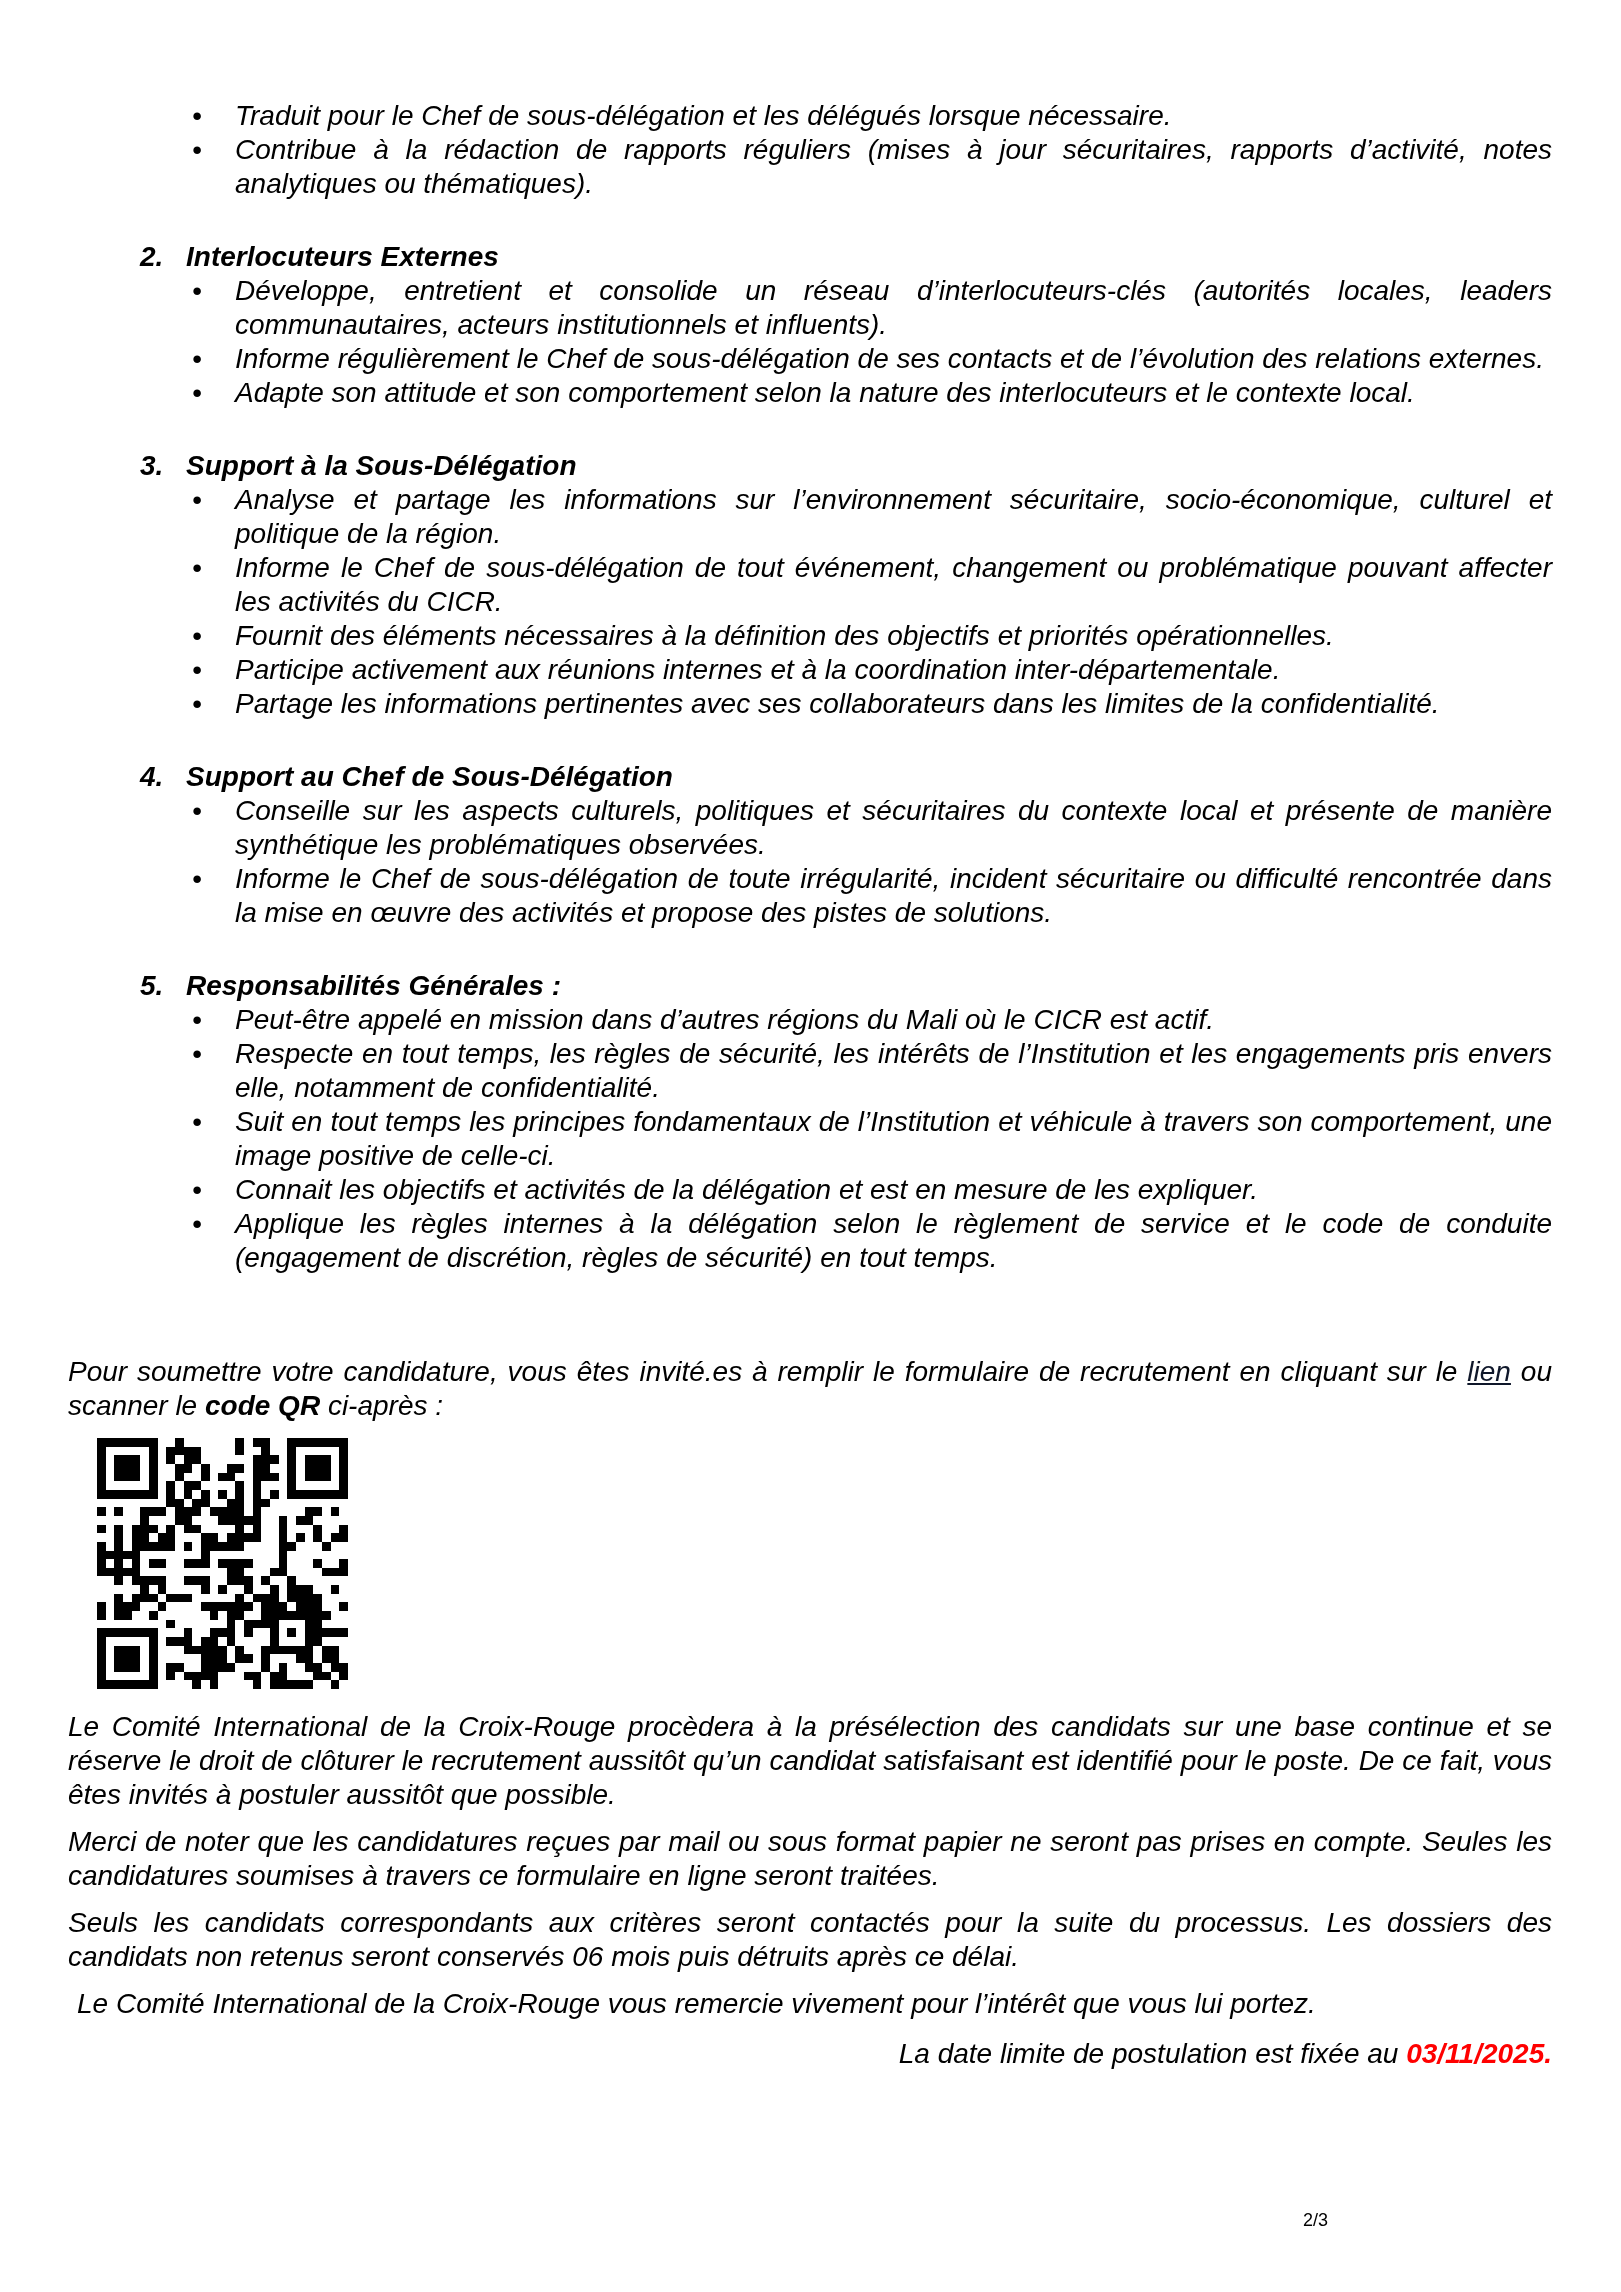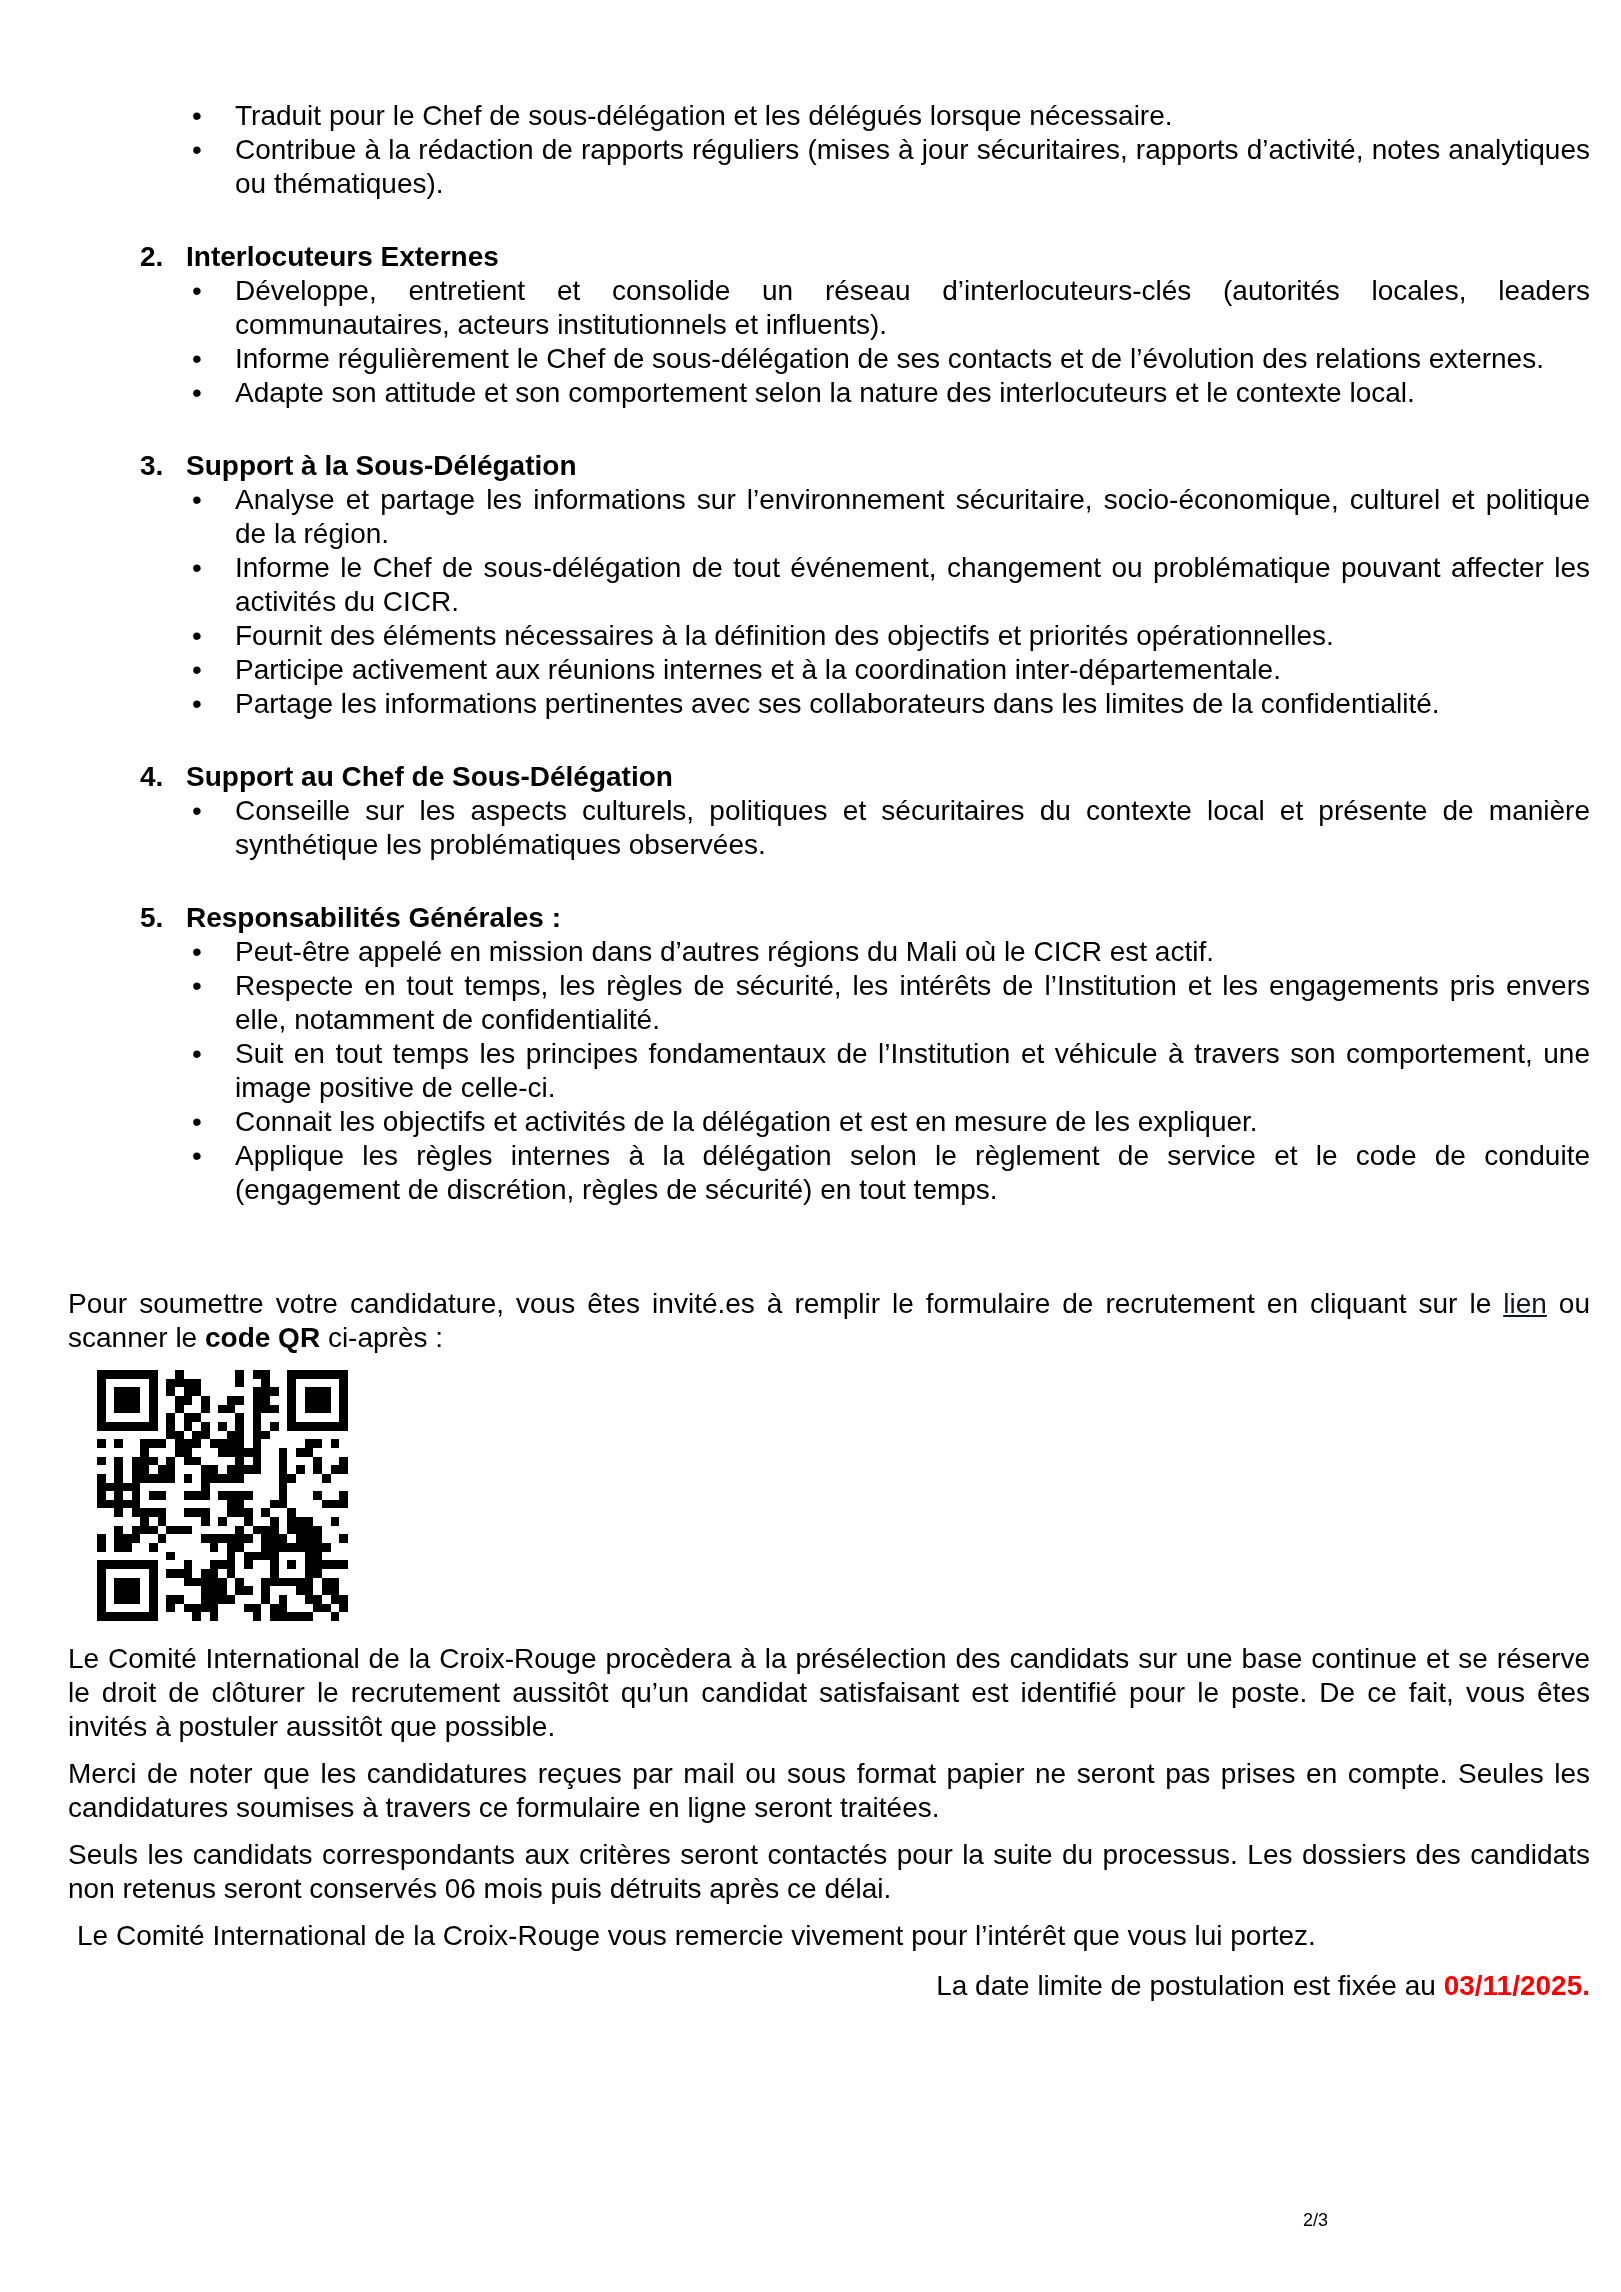--- a/index.html
+++ b/index.html
@@ -8,21 +8,21 @@
     position: relative;
     width: 1621px;
     height: 2293px;
     background: #ffffff;
     font-family: "Liberation Sans", "DejaVu Sans", sans-serif;
     font-size: 28px;
     line-height: 34px;
     color: #000000;
     overflow: hidden;
   }
-  .content { padding: 99px 31px 0 68px; }
+  .content { padding: 99px 69px 0 68px; font-style: italic; }
 
   
   .section-heading {
     display: flex;
     font-weight: bold;
     margin-top: 39px;
     padding-left: 72px;
   }
   .section-heading .num { width: 46px; flex: 0 0 46px; }
 
@@ -112,20 +112,24 @@
       <span class="btxt">Partage les informations pertinentes avec ses collaborateurs dans les limites de la confidentialité.</span>
     </div>
 
     <div class="section-heading">
       <span class="num">4.</span>
       <span class="title">Support au Chef de Sous-Délégation</span>
     </div>
     <div class="bullet">
       <span class="marker"></span>
       <span class="btxt">Conseille sur les aspects culturels, politiques et sécuritaires du contexte local et présente de manière synthétique les problématiques observées.</span>
+    </div>
+    <div class="bullet">
+      <span class="marker"></span>
+      <span class="btxt">Informe le Chef de sous-délégation de toute irrégularité, incident sécuritaire ou difficulté rencontrée dans la mise en œuvre des activités et propose des pistes de solutions.</span>
     </div>
 
     <div class="section-heading">
       <span class="num">5.</span>
       <span class="title">Responsabilités Générales :</span>
     </div>
     <div class="bullet">
       <span class="marker"></span>
       <span class="btxt">Peut-être appelé en mission dans d’autres régions du Mali où le CICR est actif.</span>
     </div>

